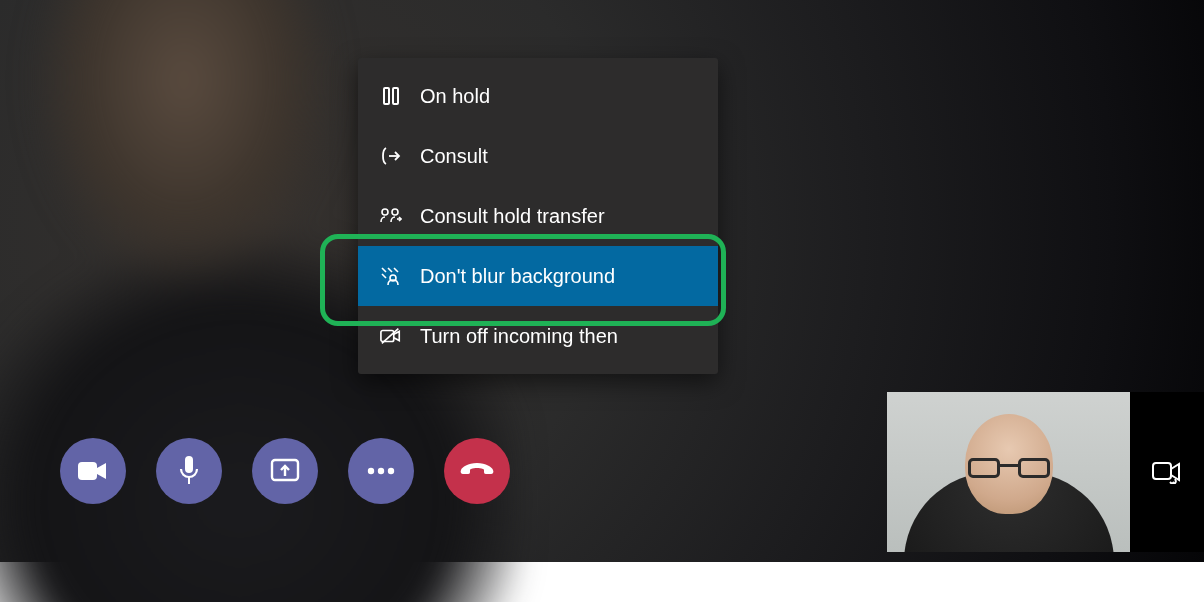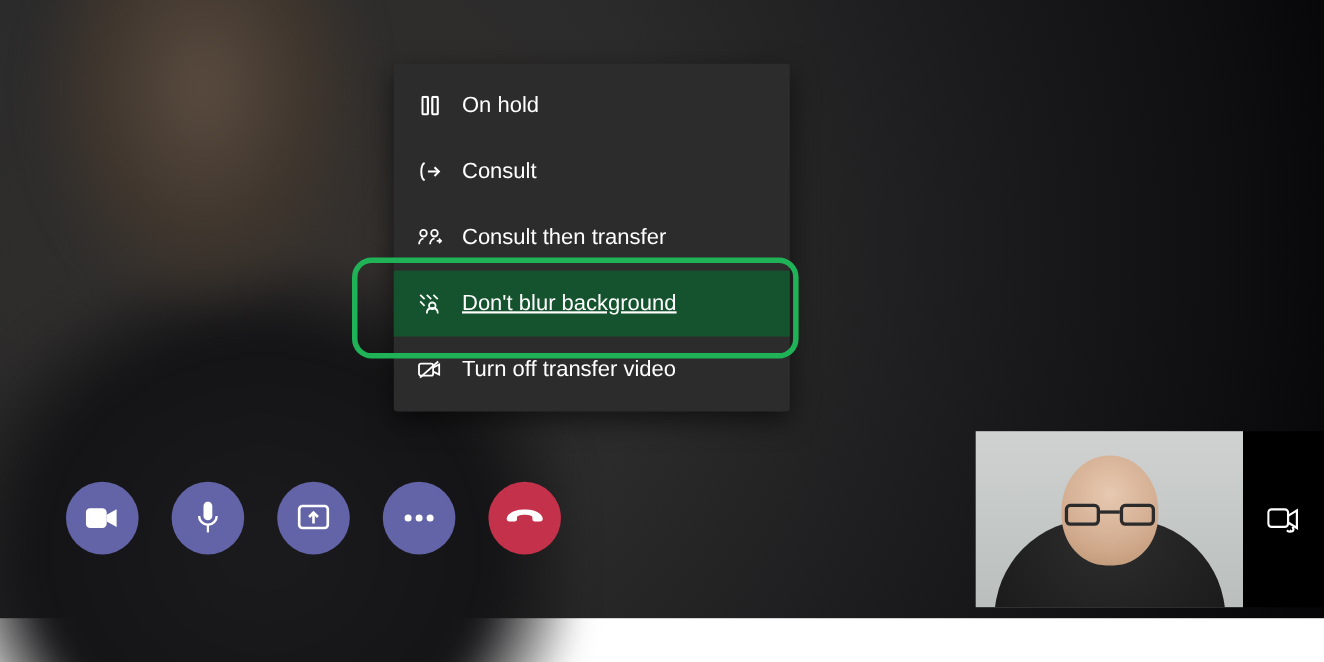--- a/index.html
+++ b/index.html
@@ -49,21 +49,21 @@
   .menu-item {
     display: flex; align-items: center;
     height: 60px;
     padding: 0 22px;
     gap: 18px;
     color: #fff;
     font-size: 20px;
     cursor: pointer;
   }
   .menu-item .mi-icon { width: 22px; display:flex; justify-content:center; }
-  .menu-item.highlight { background: #14532d; text-decoration: underline; }
+  .menu-item.highlight { background: #0369a1; }
   .highlight-ring {
     position: absolute;
     border: 5px solid #1fb256;
     border-radius: 18px;
     pointer-events: none;
   }
 
   
   .pip {
     position: absolute;
@@ -135,21 +135,21 @@
       <span class="mi-icon">
         <svg width="22" height="18" viewBox="0 0 22 18" fill="none" stroke="currentColor" stroke-width="1.6">
           <circle cx="5" cy="5" r="3"></circle>
             <path d="M1 15c0-3 2-5 4-5"></path>
           <circle cx="15" cy="5" r="3"></circle>
             <path d="M11 15c0-3 2-5 4-5"></path>
           <path d="M17 12h4"></path>
             <path d="M19 10l2 2-2 2"></path>
         </svg>
       </span>
-      <span>Consult then transfer</span>
+      <span>Consult hold transfer</span>
     </div>
 
     <div class="menu-item highlight">
       <span class="mi-icon">
         <svg width="22" height="20" viewBox="0 0 22 20" fill="none" stroke="currentColor" stroke-width="1.6">
           <path d="M2 2l4 4M8 2l4 4M14 2l4 4M2 8l4 4"></path>
           <circle cx="13" cy="12" r="3"></circle>
             <path d="M8 19c0-3 2-5 5-5s5 2 5 5"></path>
         </svg>
       </span>
@@ -158,21 +158,21 @@
 
 
     <div class="menu-item">
       <span class="mi-icon">
         <svg width="24" height="18" viewBox="0 0 24 18" fill="none" stroke="currentColor" stroke-width="1.8">
           <rect x="1" y="3" width="14" height="12" rx="2"></rect>
           <path d="M15 7l6-3v10l-6-3"></path>
           <path d="M2 17 L20 1"></path>
         </svg>
       </span>
-      <span>Turn off transfer video</span>
+      <span>Turn off incoming then</span>
     </div>
   </div>
 
   <div class="highlight-ring" style="left:320px; top:234px; width:406px; height:92px;"></div>
 
   <div class="call-controls">
     <div class="ctrl purple" title="Camera">
       <svg width="30" height="22" viewBox="0 0 30 22" fill="currentColor">
         <rect x="0" y="2" width="19" height="18" rx="4"></rect>
         <path d="M19 8l9-5v16l-9-5z"></path>

